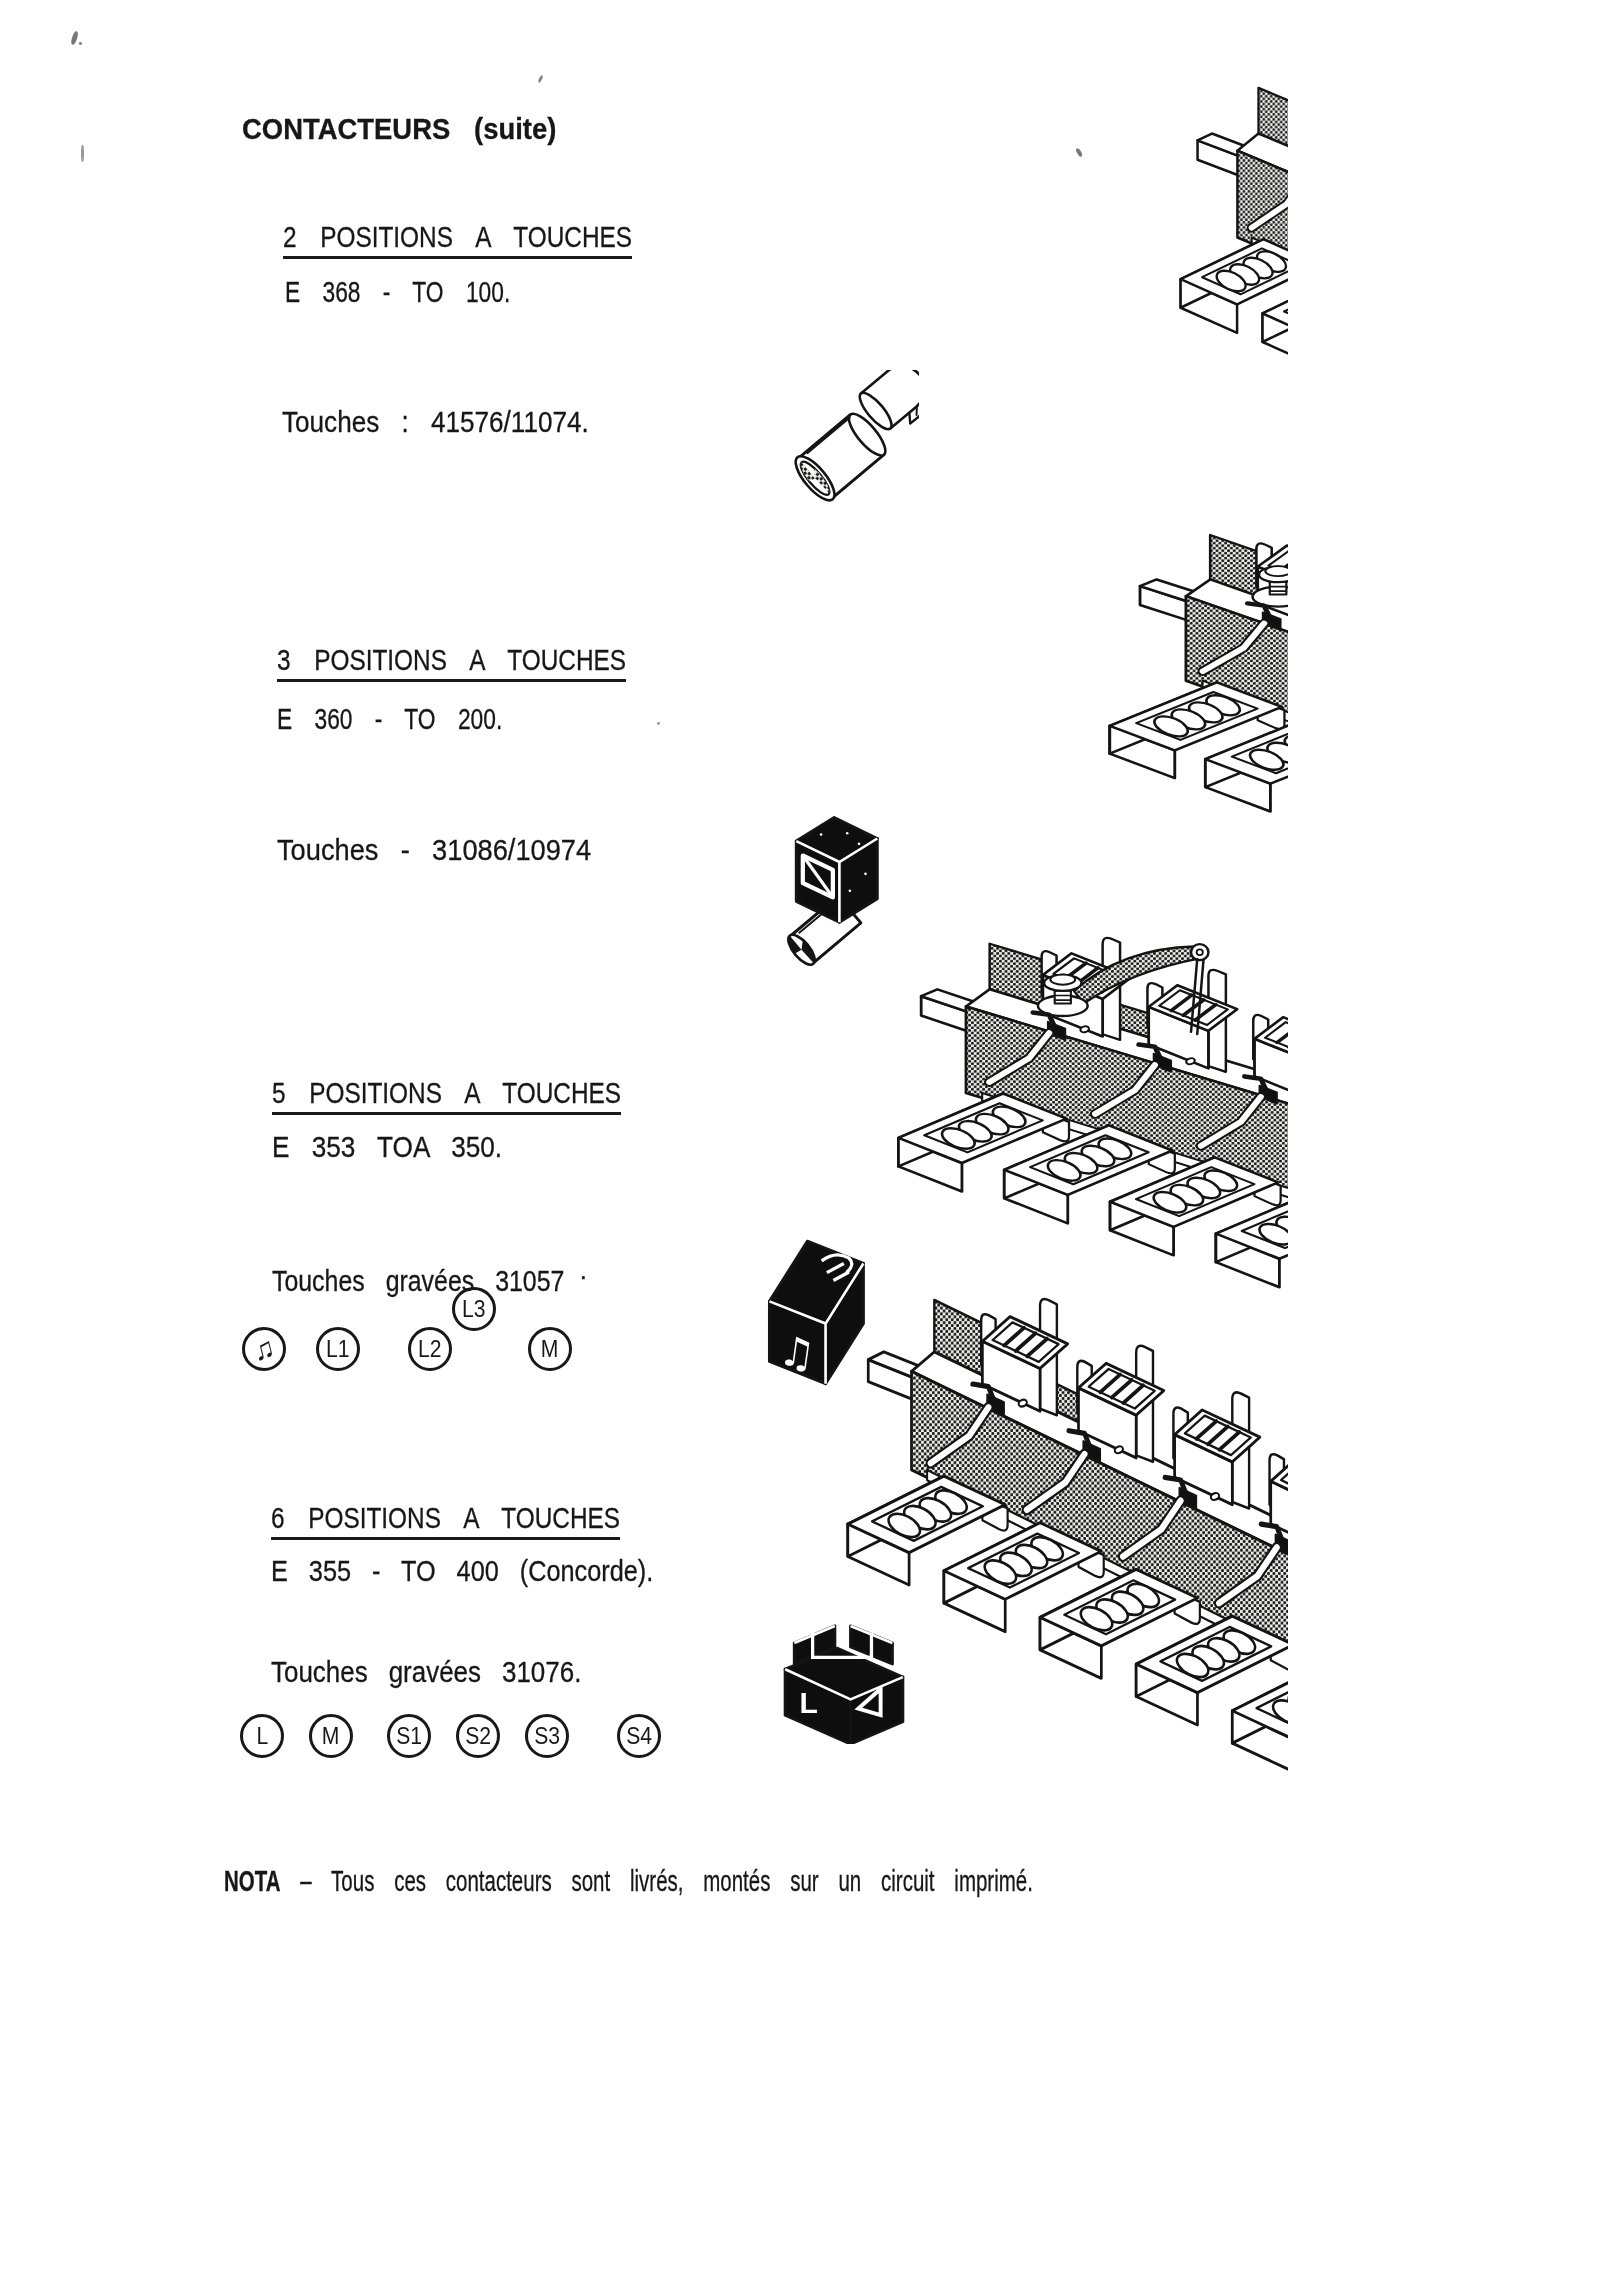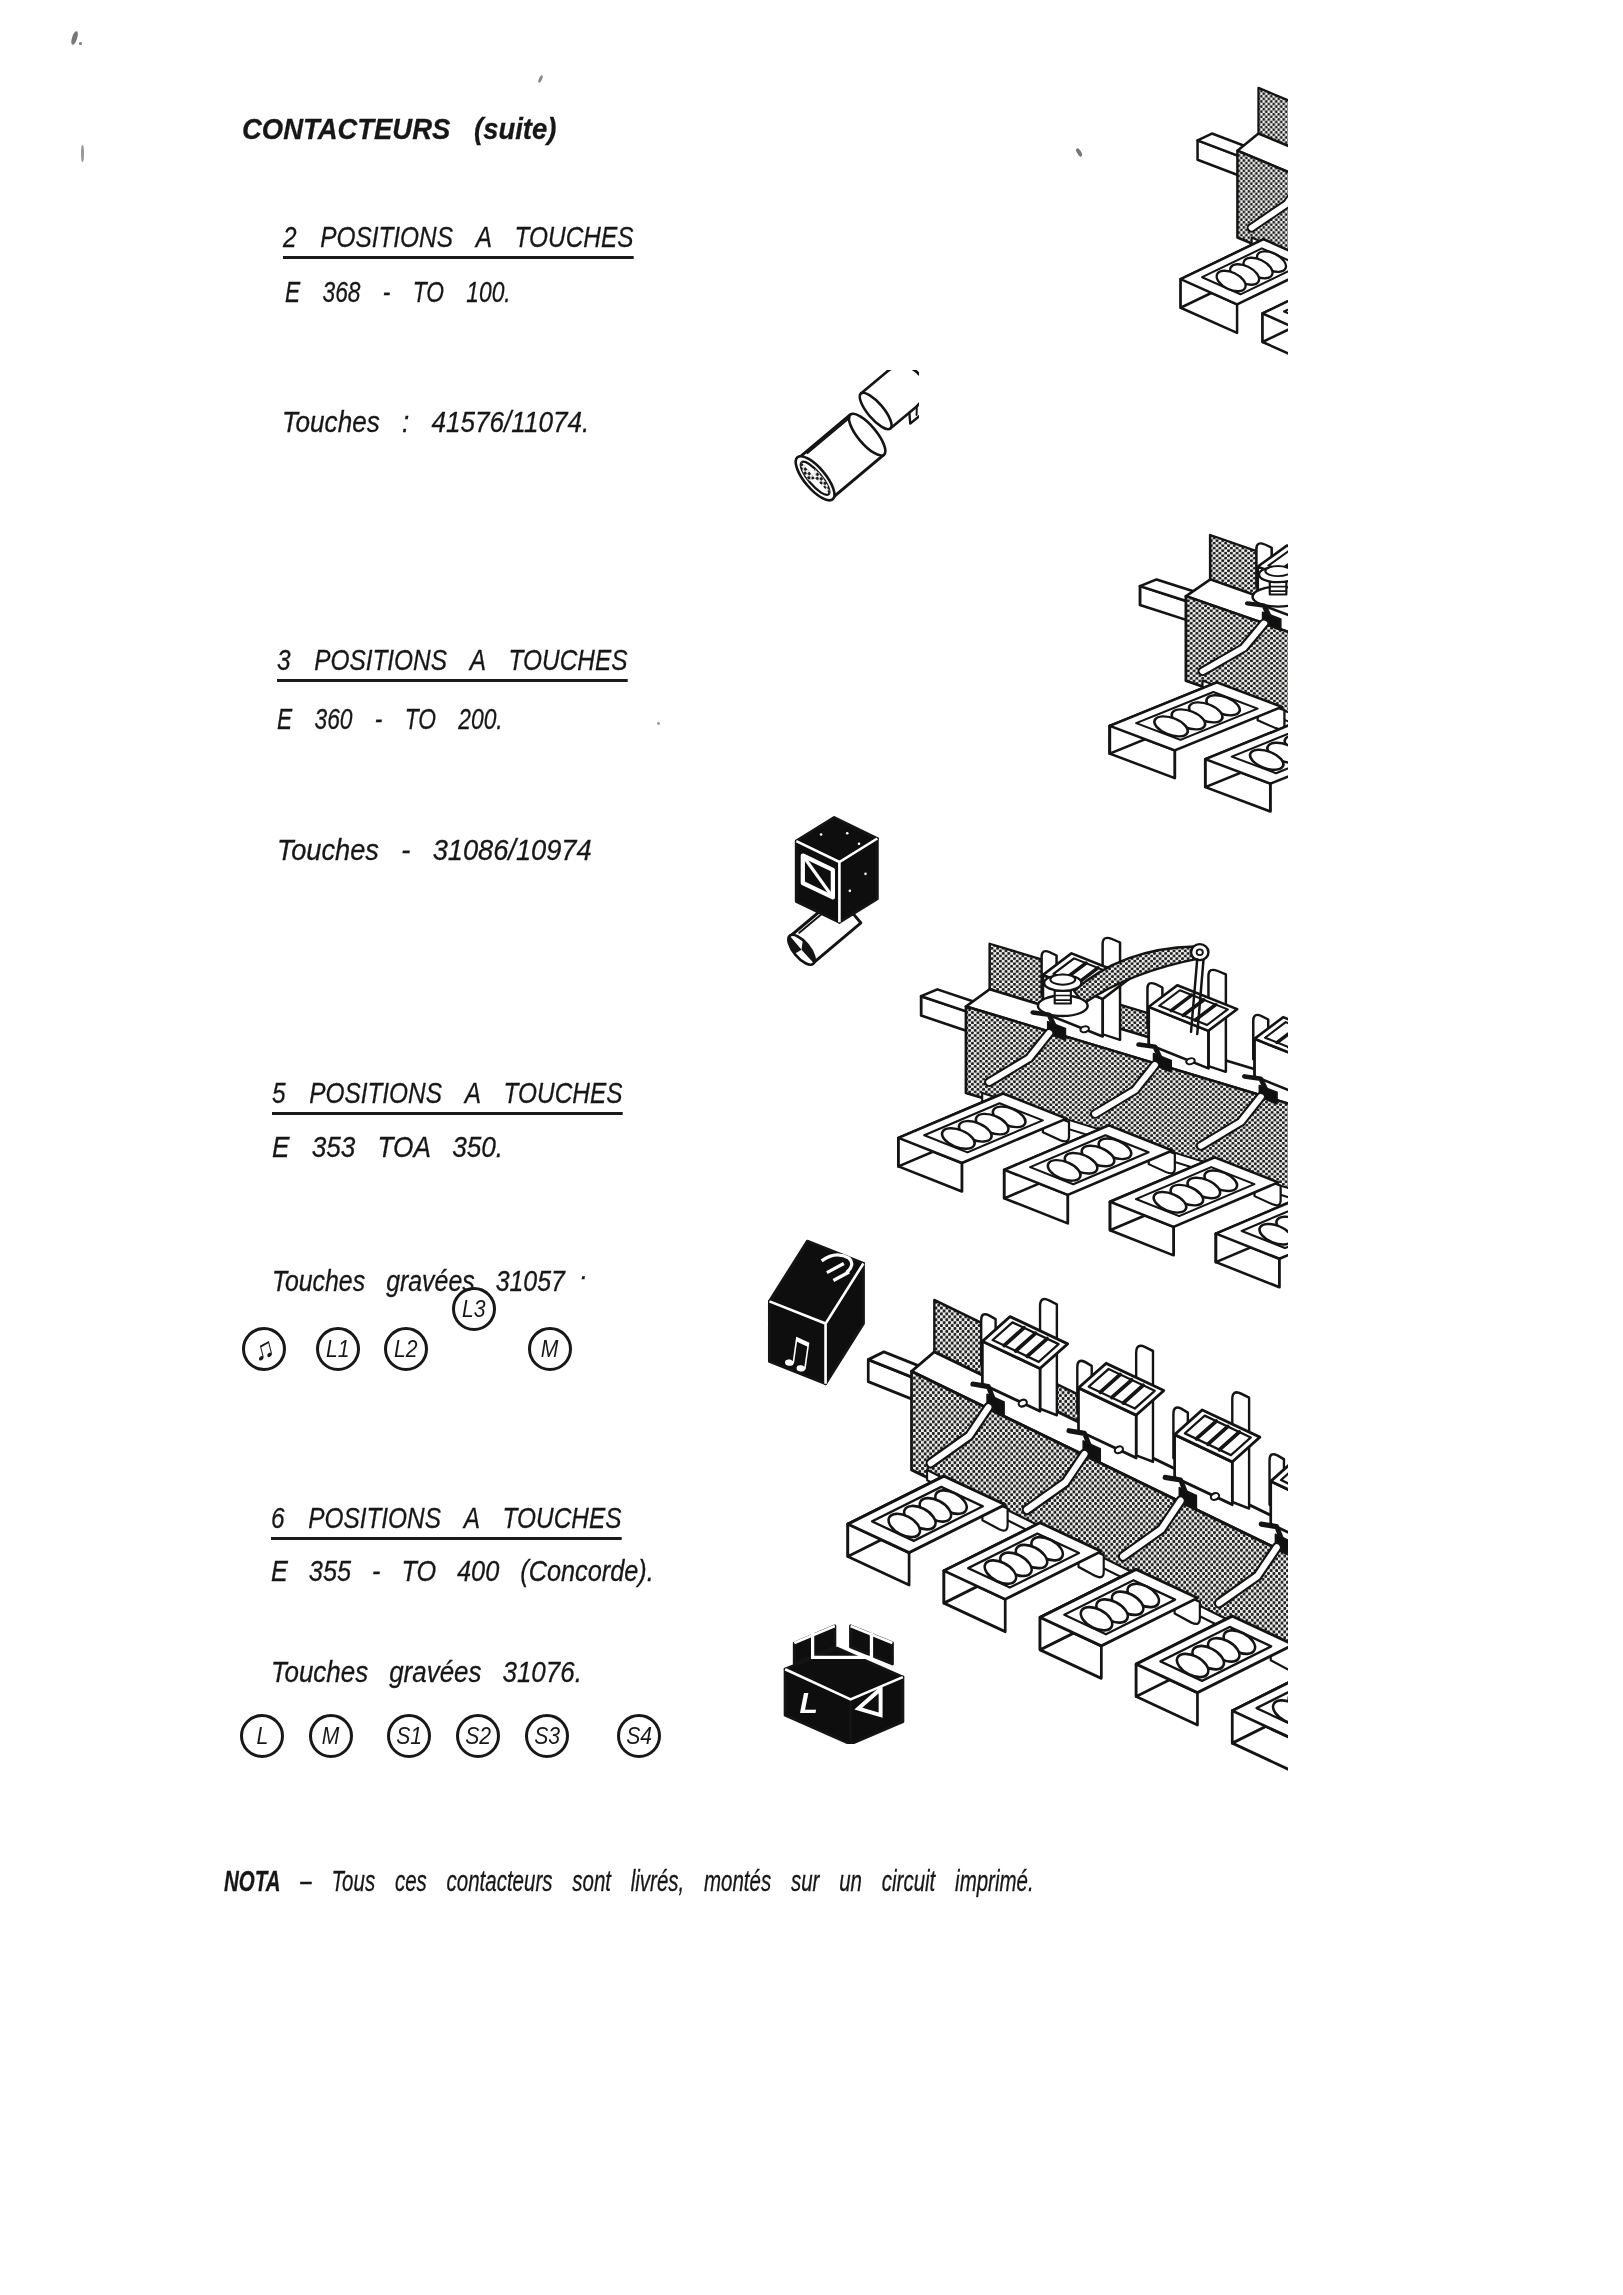--- a/index.html
+++ b/index.html
@@ -1,17 +1,17 @@
 <!DOCTYPE html>
 <html style="font-size:10.5px"><head>
 <meta charset="utf-8">
 <style>
   html,body{margin:0;padding:0;background:#ffffff;}
   .page{position:relative;width:1288px;height:2295px;background:#ffffff;overflow:hidden;
-        font-family:"Liberation Sans",sans-serif;color:#161616;font-style:italic;}
+        font-family:"Liberation Sans",sans-serif;color:#161616;}
   .t{position:absolute;white-space:nowrap;line-height:1;font-size:29px;color:#171717;
      transform-origin:0 0;-webkit-text-stroke:0.3px #171717;}
   .bold{font-weight:bold;}
   .hd{border-bottom:3.9px solid #1a1a1a;padding-bottom:3.3px;}
   .ls-title{transform:scaleX(0.946);word-spacing:17px;}
   .ls-head{transform:scaleX(0.841);word-spacing:20px;}
   .ls-m2{transform:scaleX(0.785);word-spacing:20.4px;}
   .ls-t2{transform:scaleX(0.900);word-spacing:16.7px;}
   .ls-t3{transform:scaleX(0.939);word-spacing:15.7px;}
   .ls-m5{transform:scaleX(0.902);word-spacing:16.6px;}
@@ -46,21 +46,21 @@
   <div class="t ls-m5" style="left:272px;top:1133px;">E 353 TOA 350.</div>
   <div class="t ls-t5" style="left:272px;top:1267px;">Touches gravées 31057</div>
   <div class="t" style="left:579px;top:1263px;font-size:26px;">·</div>
 
   <div class="keycircle" style="left:242px;top:1327px;width:44px;height:44px;">
       <span style="transform:rotate(-14deg);font-size:29px;">♫</span>
     </div>
   <div class="keycircle" style="left:316px;top:1327px;width:44px;height:44px;">
       <span>L1</span>
     </div>
-  <div class="keycircle" style="left:384px;top:1327px;width:44px;height:44px;">
+  <div class="keycircle" style="left:408px;top:1327px;width:44px;height:44px;">
       <span>L2</span>
     </div>
   <div class="keycircle" style="left:452px;top:1287px;width:44px;height:44px;">
       <span>L3</span>
     </div>
   <div class="keycircle" style="left:528px;top:1327px;width:44px;height:44px;">
       <span>M</span>
     </div>
 
   <div class="t ls-head" style="left:271px;top:1504px;"><span class="hd">6 POSITIONS A TOUCHES</span></div>

